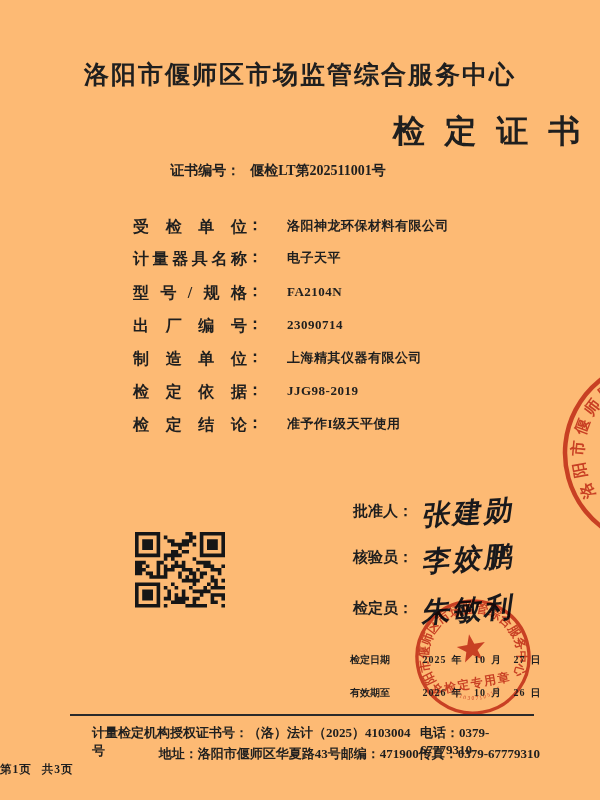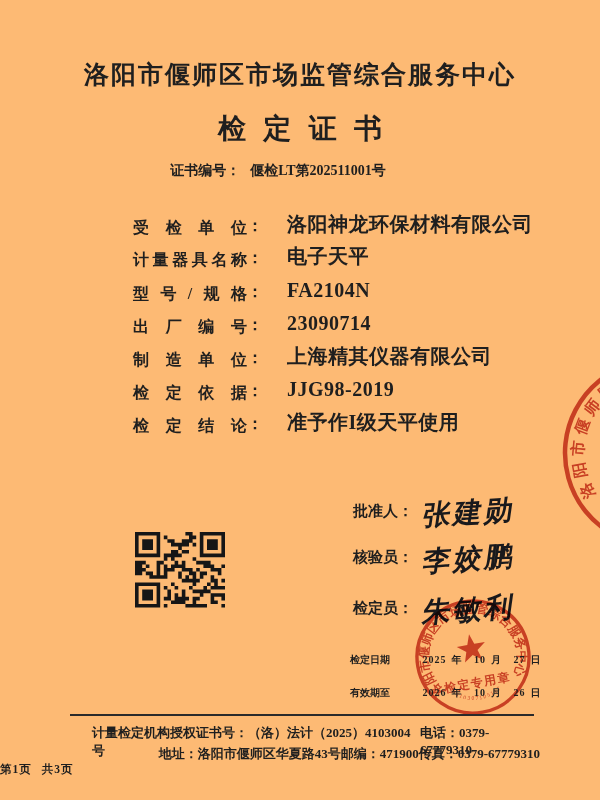--- a/index.html
+++ b/index.html
@@ -3,33 +3,33 @@
 <meta charset="utf-8">
 <style>
   html,body{margin:0;padding:0;background:#888;}
   .page{
     position:relative;width:600px;height:800px;background:#fdba74;
     overflow:hidden;margin:0 auto;
     font-family:"Liberation Serif","DejaVu Serif",serif;color:#1f1f1f;
   }
   .org{position:absolute;top:58px;left:0;width:100%;text-align:center;
        font-size:25px;font-weight:700;letter-spacing:2px;}
-  .doc-title{position:absolute;top:110px;left:0;width:100%;text-align:center;
-       font-size:28px;font-weight:700;letter-spacing:0.62em;text-indent:0.62em;}
+  .doc-title{position:absolute;top:110px;left:0;width:100%;text-align:right;
+       font-size:32px;font-weight:700;letter-spacing:0.62em;text-indent:0.62em;}
   .cert-line{position:absolute;top:162px;left:0;width:100%;text-align:center;
        font-size:14px;font-weight:700;transform:translateX(-22px);}
   .cert-line .num{margin-left:10px;font-weight:600;text-align:center;}
   .fields{position:absolute;left:133px;top:210px;}
   .frow{height:33px;line-height:33px;white-space:nowrap;}
   .frow:nth-child(1){height:29px;line-height:29px;}
   .frow:nth-child(2){height:35px;line-height:35px;}
   .flabel{display:inline-block;width:114px;font-weight:700;font-size:16px;
        text-align:justify;text-align-last:justify;vertical-align:middle;}
   .fcolon{font-weight:700;font-size:16px;}
-  .fvalue{margin-left:24px;font-size:20px;font-weight:600;letter-spacing:0.5px;}
+  .fvalue{margin-left:24px;font-size:13px;font-weight:600;letter-spacing:0.5px;}
   .qr{position:absolute;left:135px;top:532px;}
   .sigs{position:absolute;left:353px;top:498px;width:210px;}
   .srow{position:relative;height:46px;white-space:nowrap;}
   .srow:nth-child(3){margin-top:5px;}
   .slabel{font-size:15px;font-weight:700;vertical-align:top;line-height:26px;}
   .sig{display:inline-block;margin-left:10px;font-size:28px;font-weight:700;
        color:#19191c;transform:rotate(-4deg) skewX(-12deg);letter-spacing:3px;
        line-height:30px;}
   .drow{position:absolute;left:350px;white-space:nowrap;font-size:10px;font-weight:700;}
   .dlabel{display:inline-block;width:60px;}

